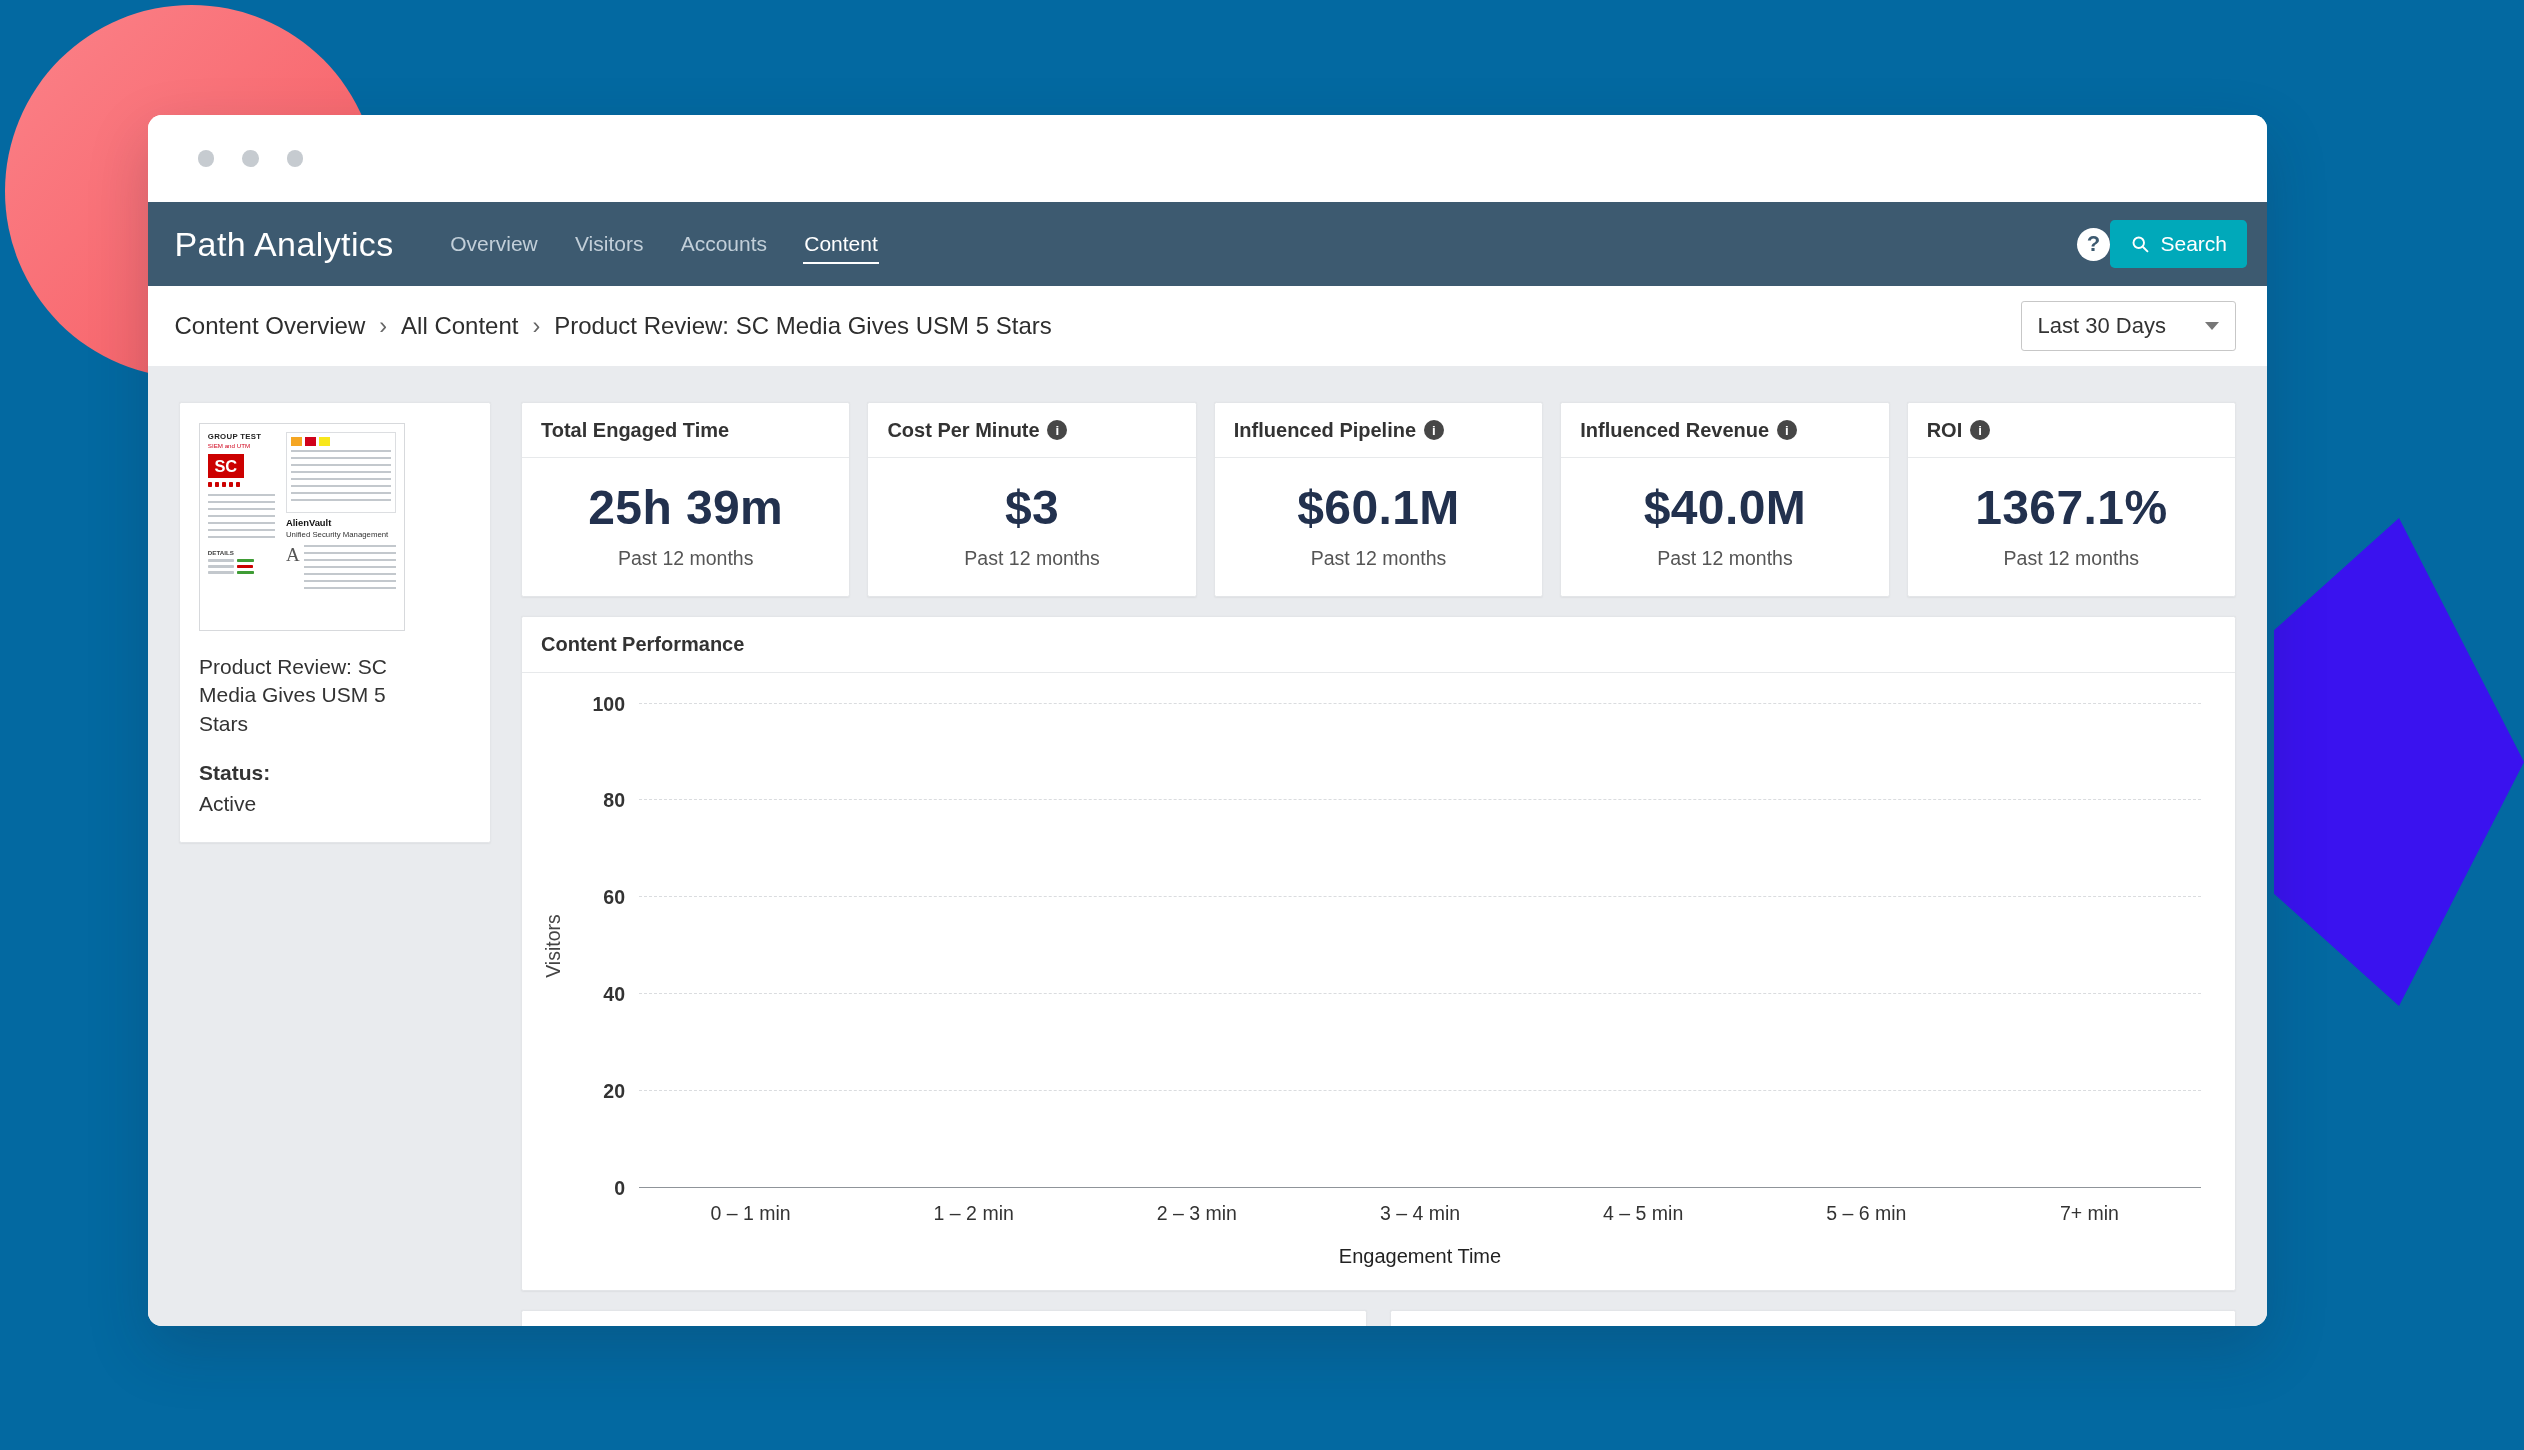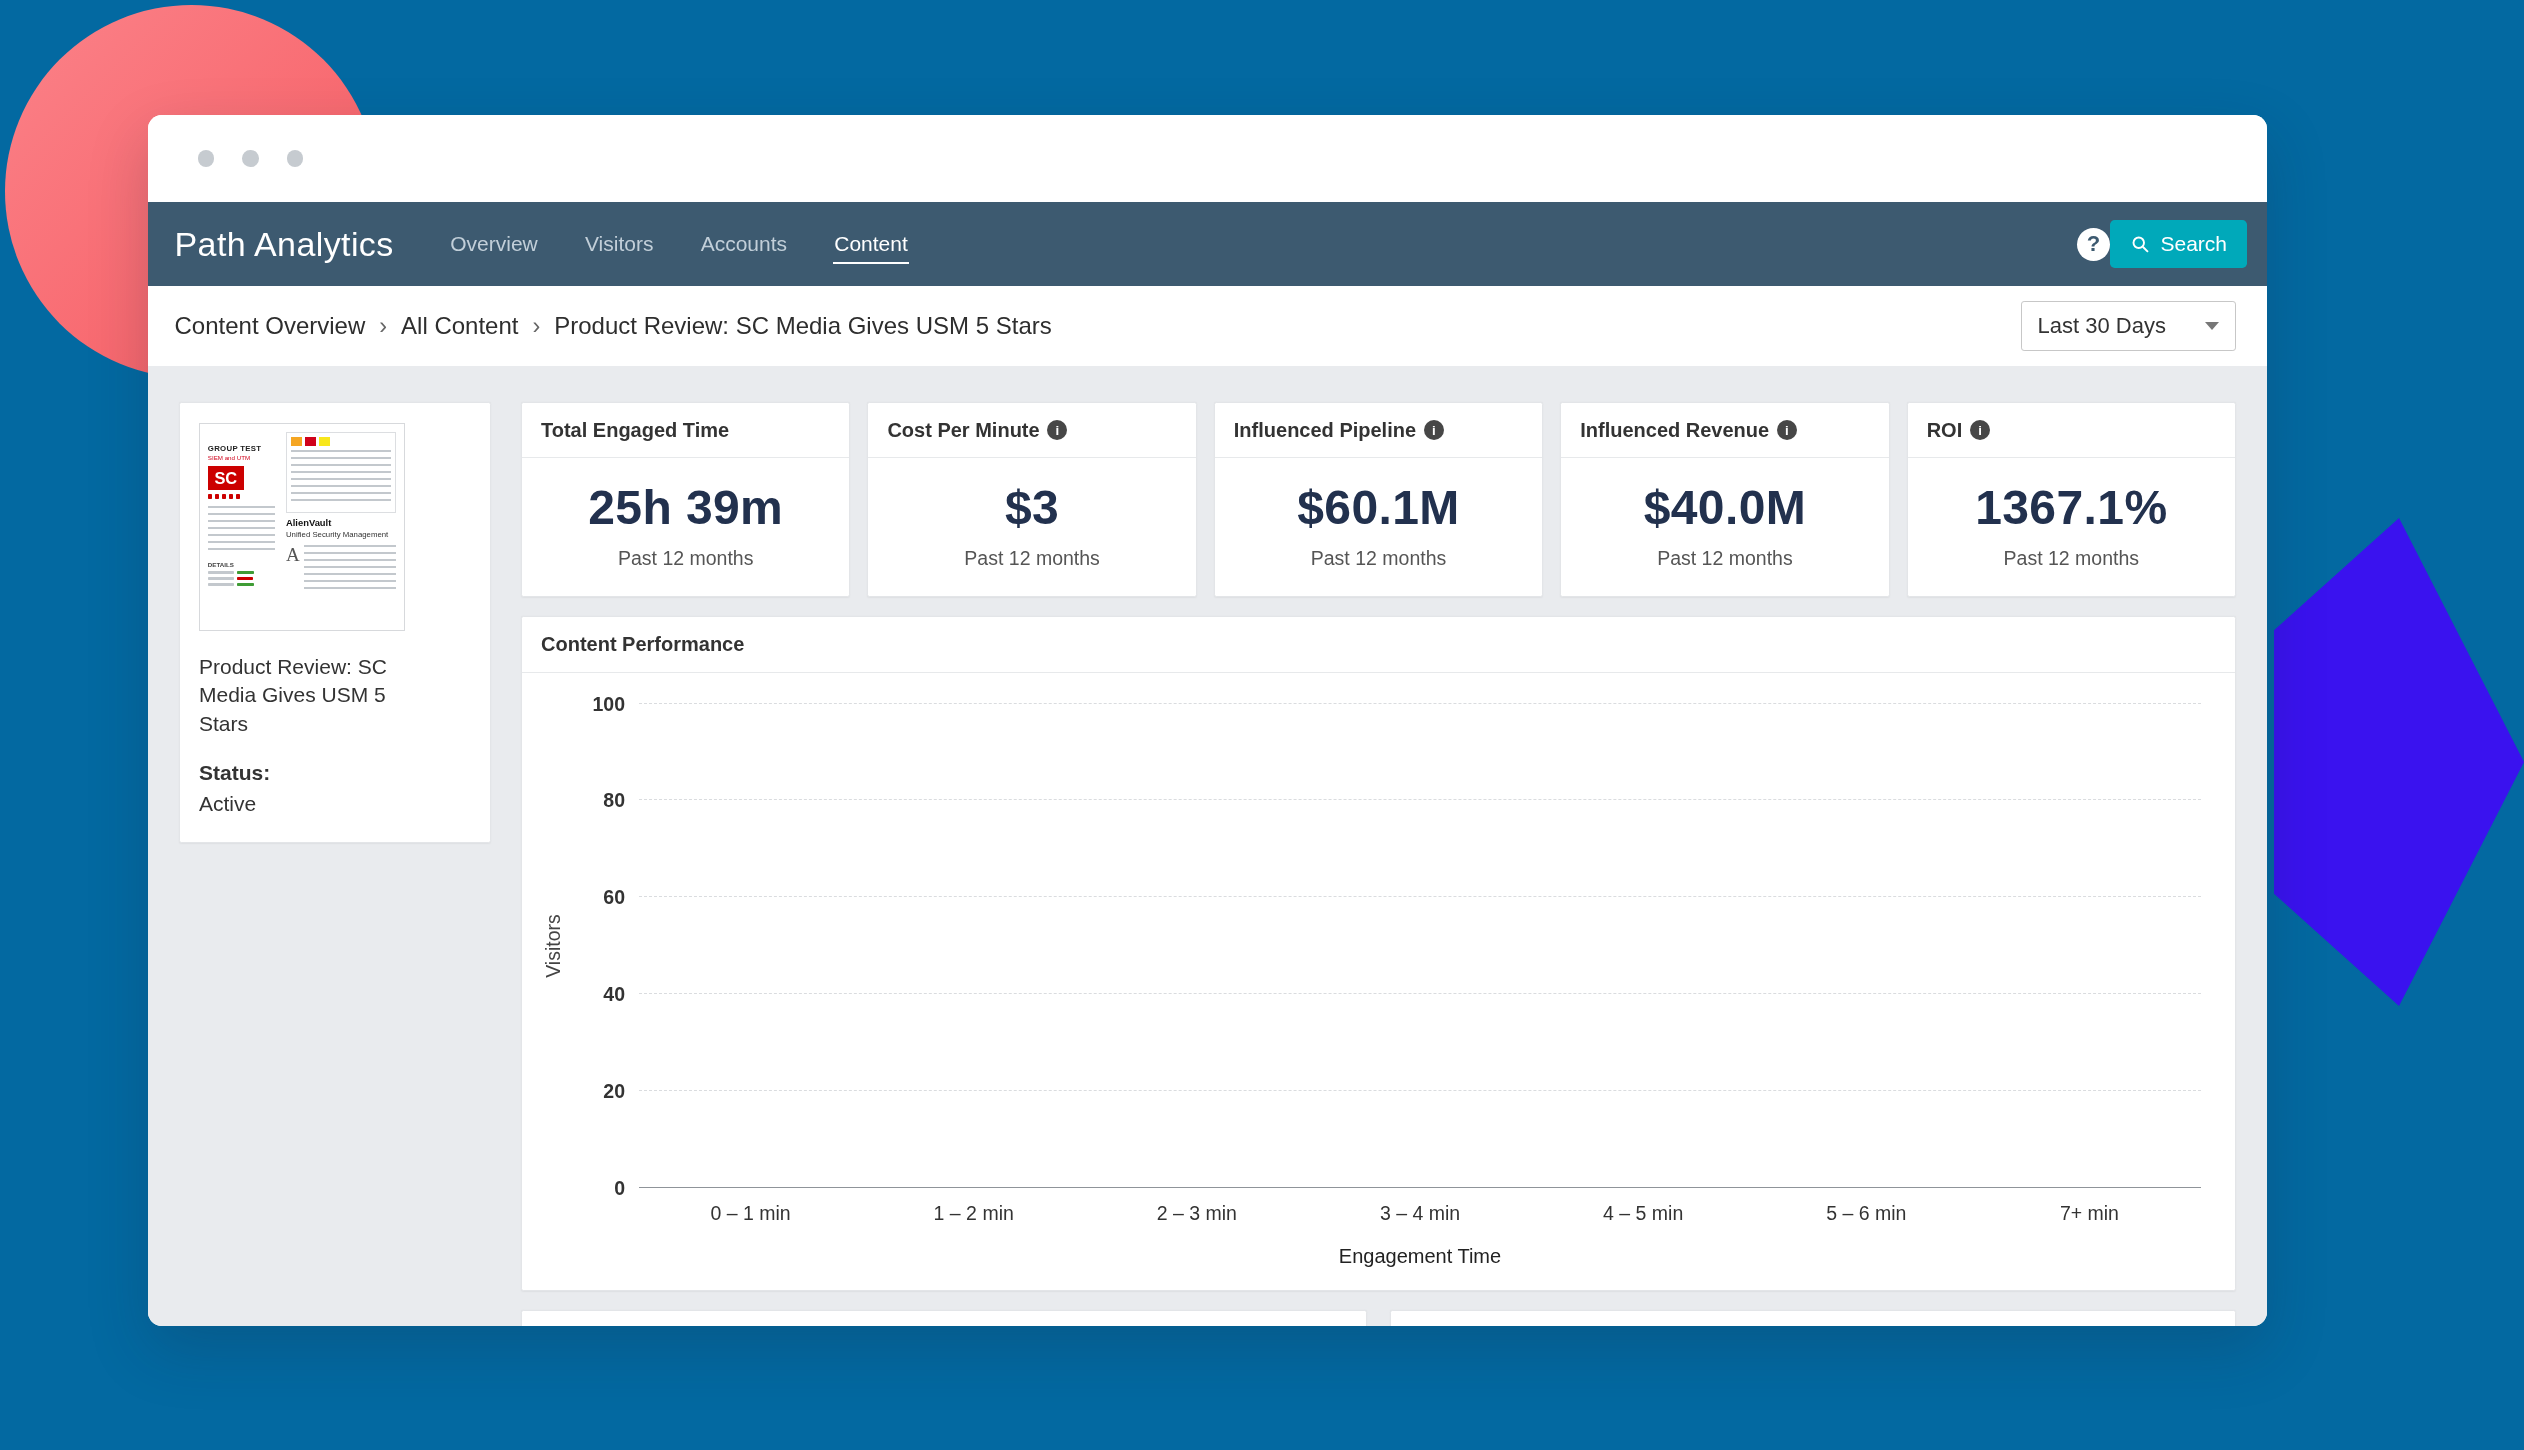--- a/index.html
+++ b/index.html
@@ -16,21 +16,21 @@
   
   .window{position:absolute;left:148px;top:115px;width:2119px;height:1211px;background:#fff;
           border-radius:14px;box-shadow:0 23.4px 62px rgba(25,35,55,.20);overflow:hidden;z-index:2;
           display:flex;flex-direction:column;}
   .window-bar{height:87px;background:#fff;display:flex;align-items:center;padding-left:50px;gap:28px;flex:0 0 auto;}
   .win-dot{width:16.4px;height:16.4px;border-radius:50%;background:#c6cbd0;}
 
   
   .navbar{height:84px;background:#3d5a70;display:flex;align-items:center;padding:0 20px 0 26.5px;flex:0 0 auto;}
   .brand{color:#fff;font-size:34px;font-weight:400;letter-spacing:0.4px;margin-right:55px;}
-  .nav-items{display:flex;align-items:center;gap:44px;}
+  .nav-items{display:flex;align-items:center;gap:34px;}
   .nav-item{color:#c2cfd9;font-size:21px;text-decoration:none;padding:7.8px 1.6px;cursor:pointer;}
   .nav-item.active{color:#fff;border-bottom:2.3px solid #fff;padding-bottom:5.5px;}
   .nav-right{margin-left:auto;display:flex;align-items:center;}
   .help-icon{width:33px;height:33px;border-radius:50%;background:#fff;color:#3d5a70;
              display:flex;align-items:center;justify-content:center;font-size:22px;font-weight:700;}
   .help-icon::before{content:"?";}
   .search-btn{height:48px;min-width:123px;padding:0 20px;border:none;border-radius:4.7px;background:#00a9ba;
               color:#fff;font-size:21px;font-family:inherit;display:flex;align-items:center;gap:9.4px;cursor:pointer;}
 
   
@@ -48,21 +48,21 @@
              display:flex;align-items:center;}
   .info-icon{margin-left:7.8px;width:20px;height:20px;border-radius:50%;background:#474747;color:#fff;
              display:inline-flex;align-items:center;justify-content:center;font-size:13.3px;font-weight:700;}
   .info-icon::before{content:"i";}
 
   
   .asset-card{width:312px;flex:0 0 auto;}
   .asset-body{padding:20px 19px 26.5px;}
   .thumb{width:206px;height:208px;border:0.8px solid #d7d9dc;background:#fff;display:flex;gap:6.2px;
          padding:7.8px;margin-bottom:22px;overflow:hidden;}
-  .thumb-left{width:72px;flex:0 0 auto;margin-top:12px;}
+  .thumb-left{width:72px;flex:0 0 auto;}
   .thumb-kicker{font-size:7.8px;font-weight:700;color:#222;letter-spacing:0.3px;}
   .thumb-tag{font-size:6.2px;color:#d0021b;margin-top:1.6px;}
   .sc-box{width:36px;height:24px;background:#cc0000;color:#fff;font-weight:700;font-size:16.4px;
           display:flex;align-items:center;justify-content:center;margin-top:4.7px;}
   .sc-stars{display:flex;gap:2.3px;margin-top:3.9px;}
   .sc-stars span{width:4.7px;height:4.7px;background:#cc0000;border-radius:0.8px;}
   .lines{background-image:repeating-linear-gradient(to bottom,#c3c8cd 0 2.3px,transparent 2.3px 7px);}
   .thumb-left .lines{width:67px;height:48px;margin-top:7.8px;}
   .thumb-details{font-size:6.2px;font-weight:700;color:#444;margin-top:6.2px;}
   .drow{display:flex;gap:3.1px;margin-top:3.1px;}

